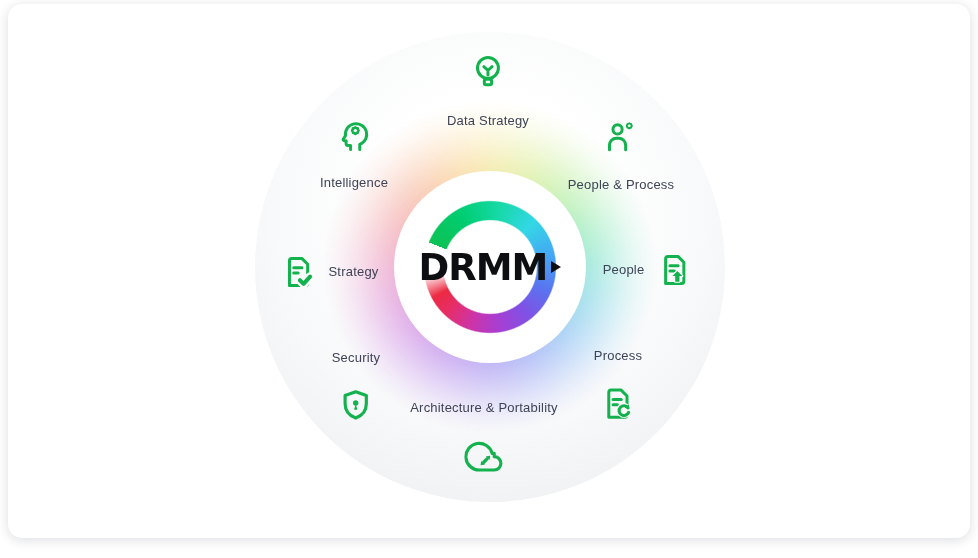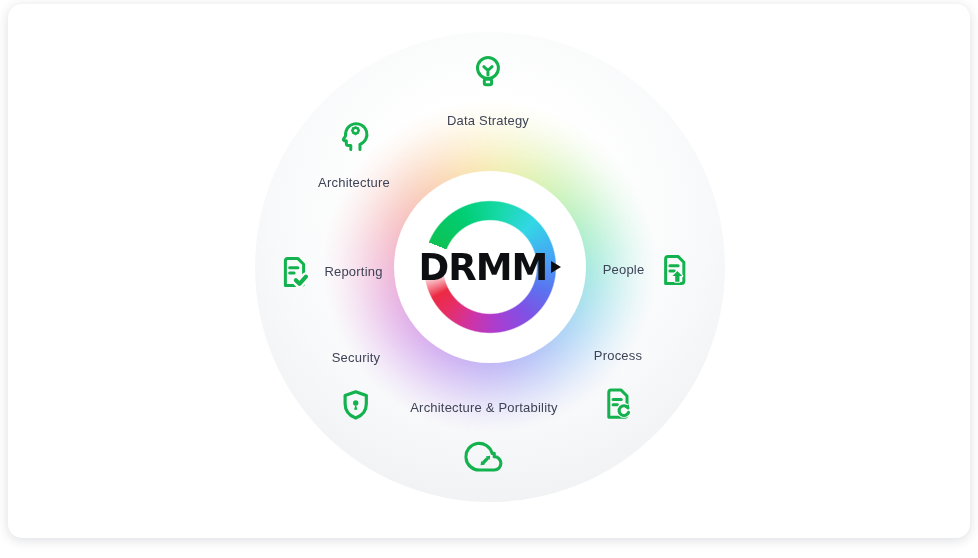--- a/index.html
+++ b/index.html
@@ -89,20 +89,32 @@
 
   <div class="item col pos-data-strategy">
     <svg class="ic" width="38" height="38" viewBox="0 0 24 24" fill="none" stroke="currentColor" stroke-width="1.9" stroke-linecap="round" stroke-linejoin="round">
       <circle cx="12" cy="9" r="6.6"></circle>
       <path d="M12 13.4V10.6M12 10.6L9.4 8.2M12 10.6l2.6-2.4"></path>
       <rect x="9.7" y="16.2" width="4.6" height="3.4" rx="1.1"></rect>
     </svg>
     <span class="label">Data Strategy</span>
   </div>
 
+  <div class="item col pos-people">
+    <svg class="ic" width="38" height="38" viewBox="0 0 24 24" fill="none" stroke="currentColor" stroke-width="1.9" stroke-linecap="round" stroke-linejoin="round">
+      <circle cx="10" cy="7.4" r="2.9"></circle>
+      <path d="M4.9 20.3v-3c0-2.4 1.95-4.3 4.35-4.3h1.5c2.4 0 4.35 1.9 4.35 4.3v3"></path>
+      <g stroke="none" fill="currentColor">
+        <rect x="15.6" y="3.3" width="3.6" height="3.6" rx="0.8"></rect>
+        <rect x="15.6" y="3.3" width="3.6" height="3.6" rx="0.8" transform="rotate(45 17.4 5.1)"></rect>
+        <circle cx="17.4" cy="5.1" r="0.85" fill="#fdfdfd"></circle>
+      </g>
+    </svg>
+    <span class="label">People &amp; Process</span>
+  </div>
 
   <div class="item row pos-backup">
     <span class="label">People</span>
     <svg class="ic" width="38" height="38" viewBox="0 0 24 24" fill="none" stroke="currentColor" stroke-width="1.9" stroke-linecap="round" stroke-linejoin="round">
       <path d="M6.3 20.6V4.9c0-.83.67-1.5 1.5-1.5h6.3l3.7 3.7v11.9c0 .83-.67 1.5-1.5 1.5z"></path>
       <path d="M9 9.3h5.2M9 12.6h2.8"></path>
       <path d="M13.7 12.7l3.1 3.1h-1.75v3.6h-2.7v-3.6H10.6z" fill="currentColor" stroke="#fdfdfd" stroke-width="1.4" paint-order="stroke"></path>
     </svg>
   </div>
 
@@ -136,28 +148,28 @@
     </svg>
   </div>
 
   <div class="item row pos-reporting">
     <svg class="ic" width="38" height="38" viewBox="0 0 24 24" fill="none" stroke="currentColor" stroke-width="1.9" stroke-linecap="round" stroke-linejoin="round">
       <path d="M6.3 20.6V4.9c0-.83.67-1.5 1.5-1.5h6.3l3.7 3.7v11.9c0 .83-.67 1.5-1.5 1.5z"></path>
       <path d="M9 9.3h5.2M9 12.6h2.8"></path>
       <path d="M12.9 17.2l2.3 2.3 4.1-4.6" stroke="#fdfdfd" stroke-width="5.6"></path>
       <path d="M12.9 17.2l2.3 2.3 4.1-4.6" stroke="currentColor" stroke-width="2.6"></path>
     </svg>
-    <span class="label">Reporting</span>
+    <span class="label">Strategy</span>
   </div>
 
   <div class="item col pos-intelligence">
     <svg class="ic" width="38" height="38" viewBox="0 0 24 24" fill="none" stroke="currentColor" stroke-width="1.9" stroke-linecap="round" stroke-linejoin="round">
       <path d="M9.9 21.4v-2.6H8.35c-.7 0-1.27-.57-1.27-1.27v-1.73H5.9c-.55 0-.88-.6-.58-1.07l1.33-2.08A6.75 6.75 0 1 1 15.7 18.1v3.3"></path>
       <g stroke="none" fill="currentColor">
         <rect x="10.6" y="7.1" width="4.6" height="4.6" rx="0.9"></rect>
         <rect x="10.6" y="7.1" width="4.6" height="4.6" rx="0.9" transform="rotate(45 12.9 9.4)"></rect>
         <circle cx="12.9" cy="9.4" r="1.05" fill="#fdfdfd"></circle>
       </g>
     </svg>
-    <span class="label">Architecture</span>
+    <span class="label">Intelligence</span>
   </div>
 
 </div>
 
 </body></html>

